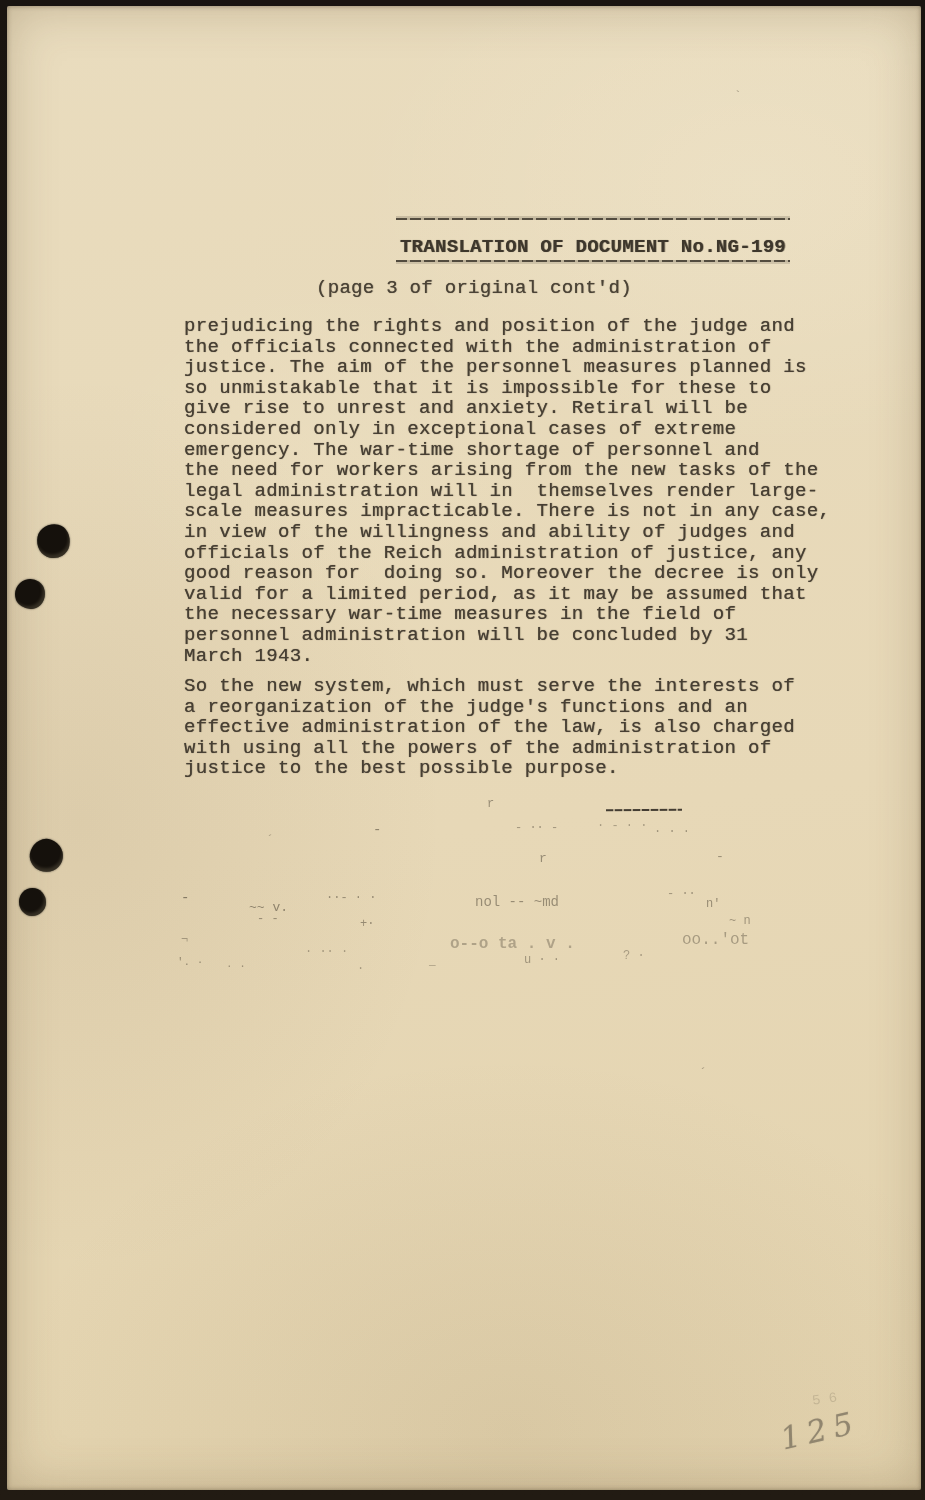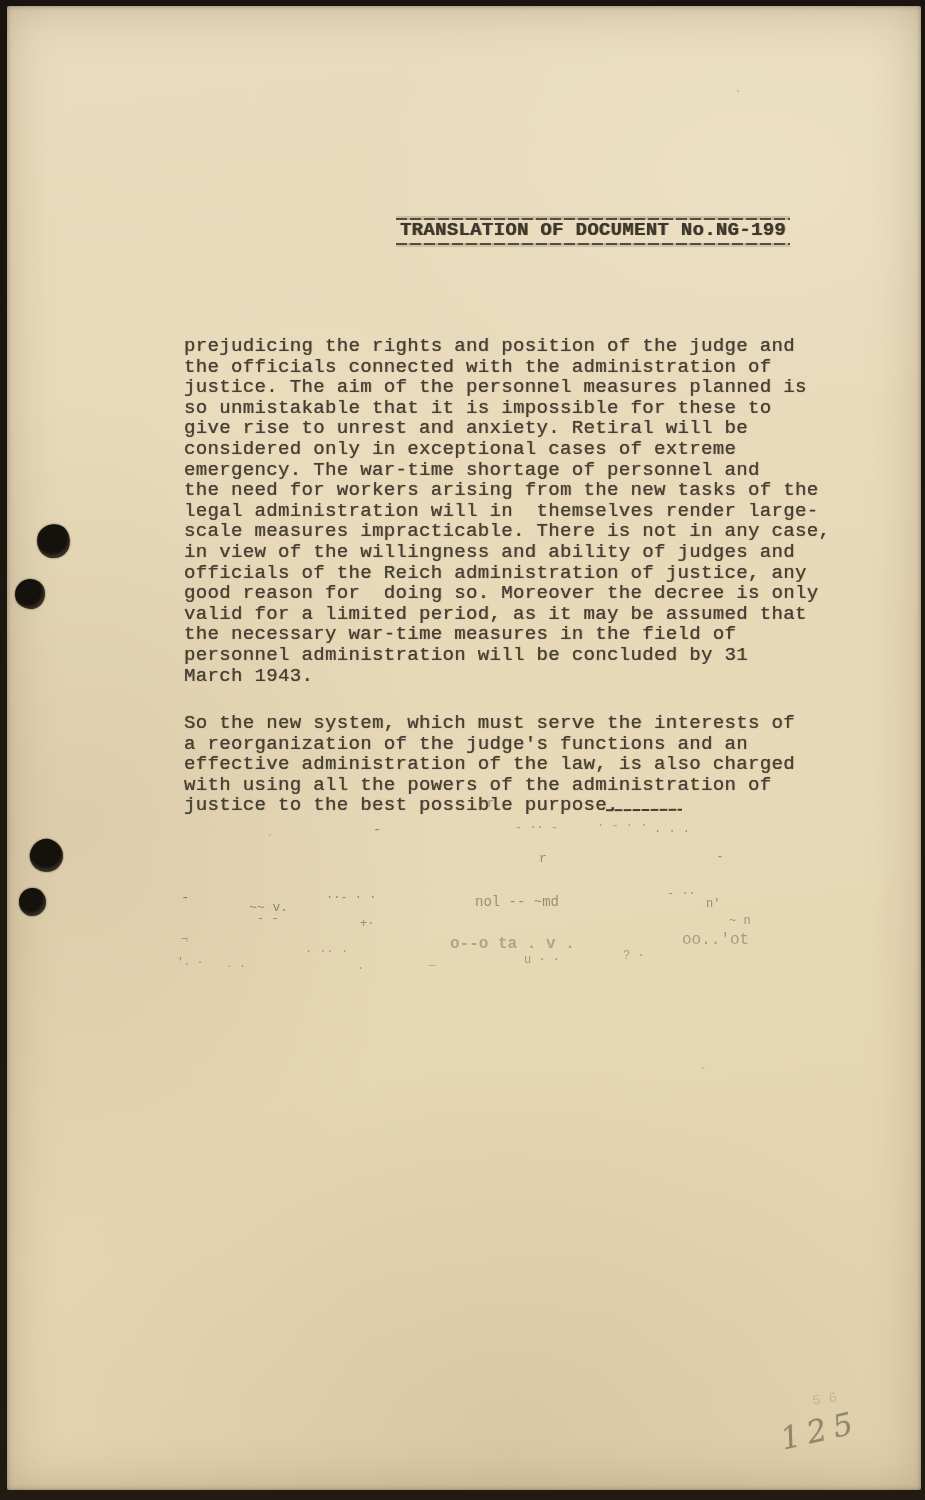--- a/index.html
+++ b/index.html
@@ -41,34 +41,33 @@
     font-size:19px;letter-spacing:.3px;line-height:21px;
     font-weight:bold;color:#3e372c;
     text-shadow:.8px 0 0 rgba(62,55,44,.45), 0 0 .8px rgba(62,55,44,.6);
   }
   .rule{
     height:2px;margin:0;
     background:repeating-linear-gradient(90deg, rgba(56,50,40,.85) 0 11px, rgba(56,50,40,.25) 11px 14px);
     box-shadow:0 -2px 0 rgba(56,50,40,.18);
   }
   .rule.bottom{box-shadow:0 2px 0 rgba(56,50,40,.15);}
-  .header .title-line{margin-top:0;}
+  .header .title-line{margin-top:17px;}
   .header .rule.bottom{margin-top:2px;}
   .subheading{
     position:absolute;left:316px;top:277px;
     font-size:19px;letter-spacing:.3px;color:#4b4336;
   }
   .para{
     position:absolute;left:184px;
     font-size:19px;letter-spacing:.35px;line-height:20.6px;
     white-space:pre;
-    margin-top:20px;
   }
   .para.p1{top:316px;}
-  .para.p2{top:693px;}
+  .para.p2{top:676px;}
   .dashline{
     position:absolute;left:606px;top:809px;width:76px;height:2px;
     background:repeating-linear-gradient(90deg, rgba(50,44,36,.9) 0 7px, rgba(50,44,36,.3) 7px 9px);
     transform:rotate(-.4deg);
   }
   .frag{
     position:absolute;
     font-family:"Liberation Mono","DejaVu Sans Mono",monospace;
     color:#4a4234;white-space:pre;line-height:1;
   }
@@ -91,20 +90,21 @@
   <div class="hole h2"></div>
   <div class="hole h3"></div>
   <div class="hole h4"></div>
 
   <div class="header">
     <div class="rule top"></div>
     <div class="title-line">TRANSLATION OF DOCUMENT No.NG-199</div>
     <div class="rule bottom"></div>
   </div>
 
+  <div class="subheading typed">(page 3 of original cont'd)</div>
 
   <div class="para p1 typed">prejudicing the rights and position of the judge and
 the officials connected with the administration of
 justice. The aim of the personnel measures planned is
 so unmistakable that it is impossible for these to
 give rise to unrest and anxiety. Retiral will be
 considered only in exceptional cases of extreme
 emergency. The war-time shortage of personnel and
 the need for workers arising from the new tasks of the
 legal administration will in  themselves render large-

